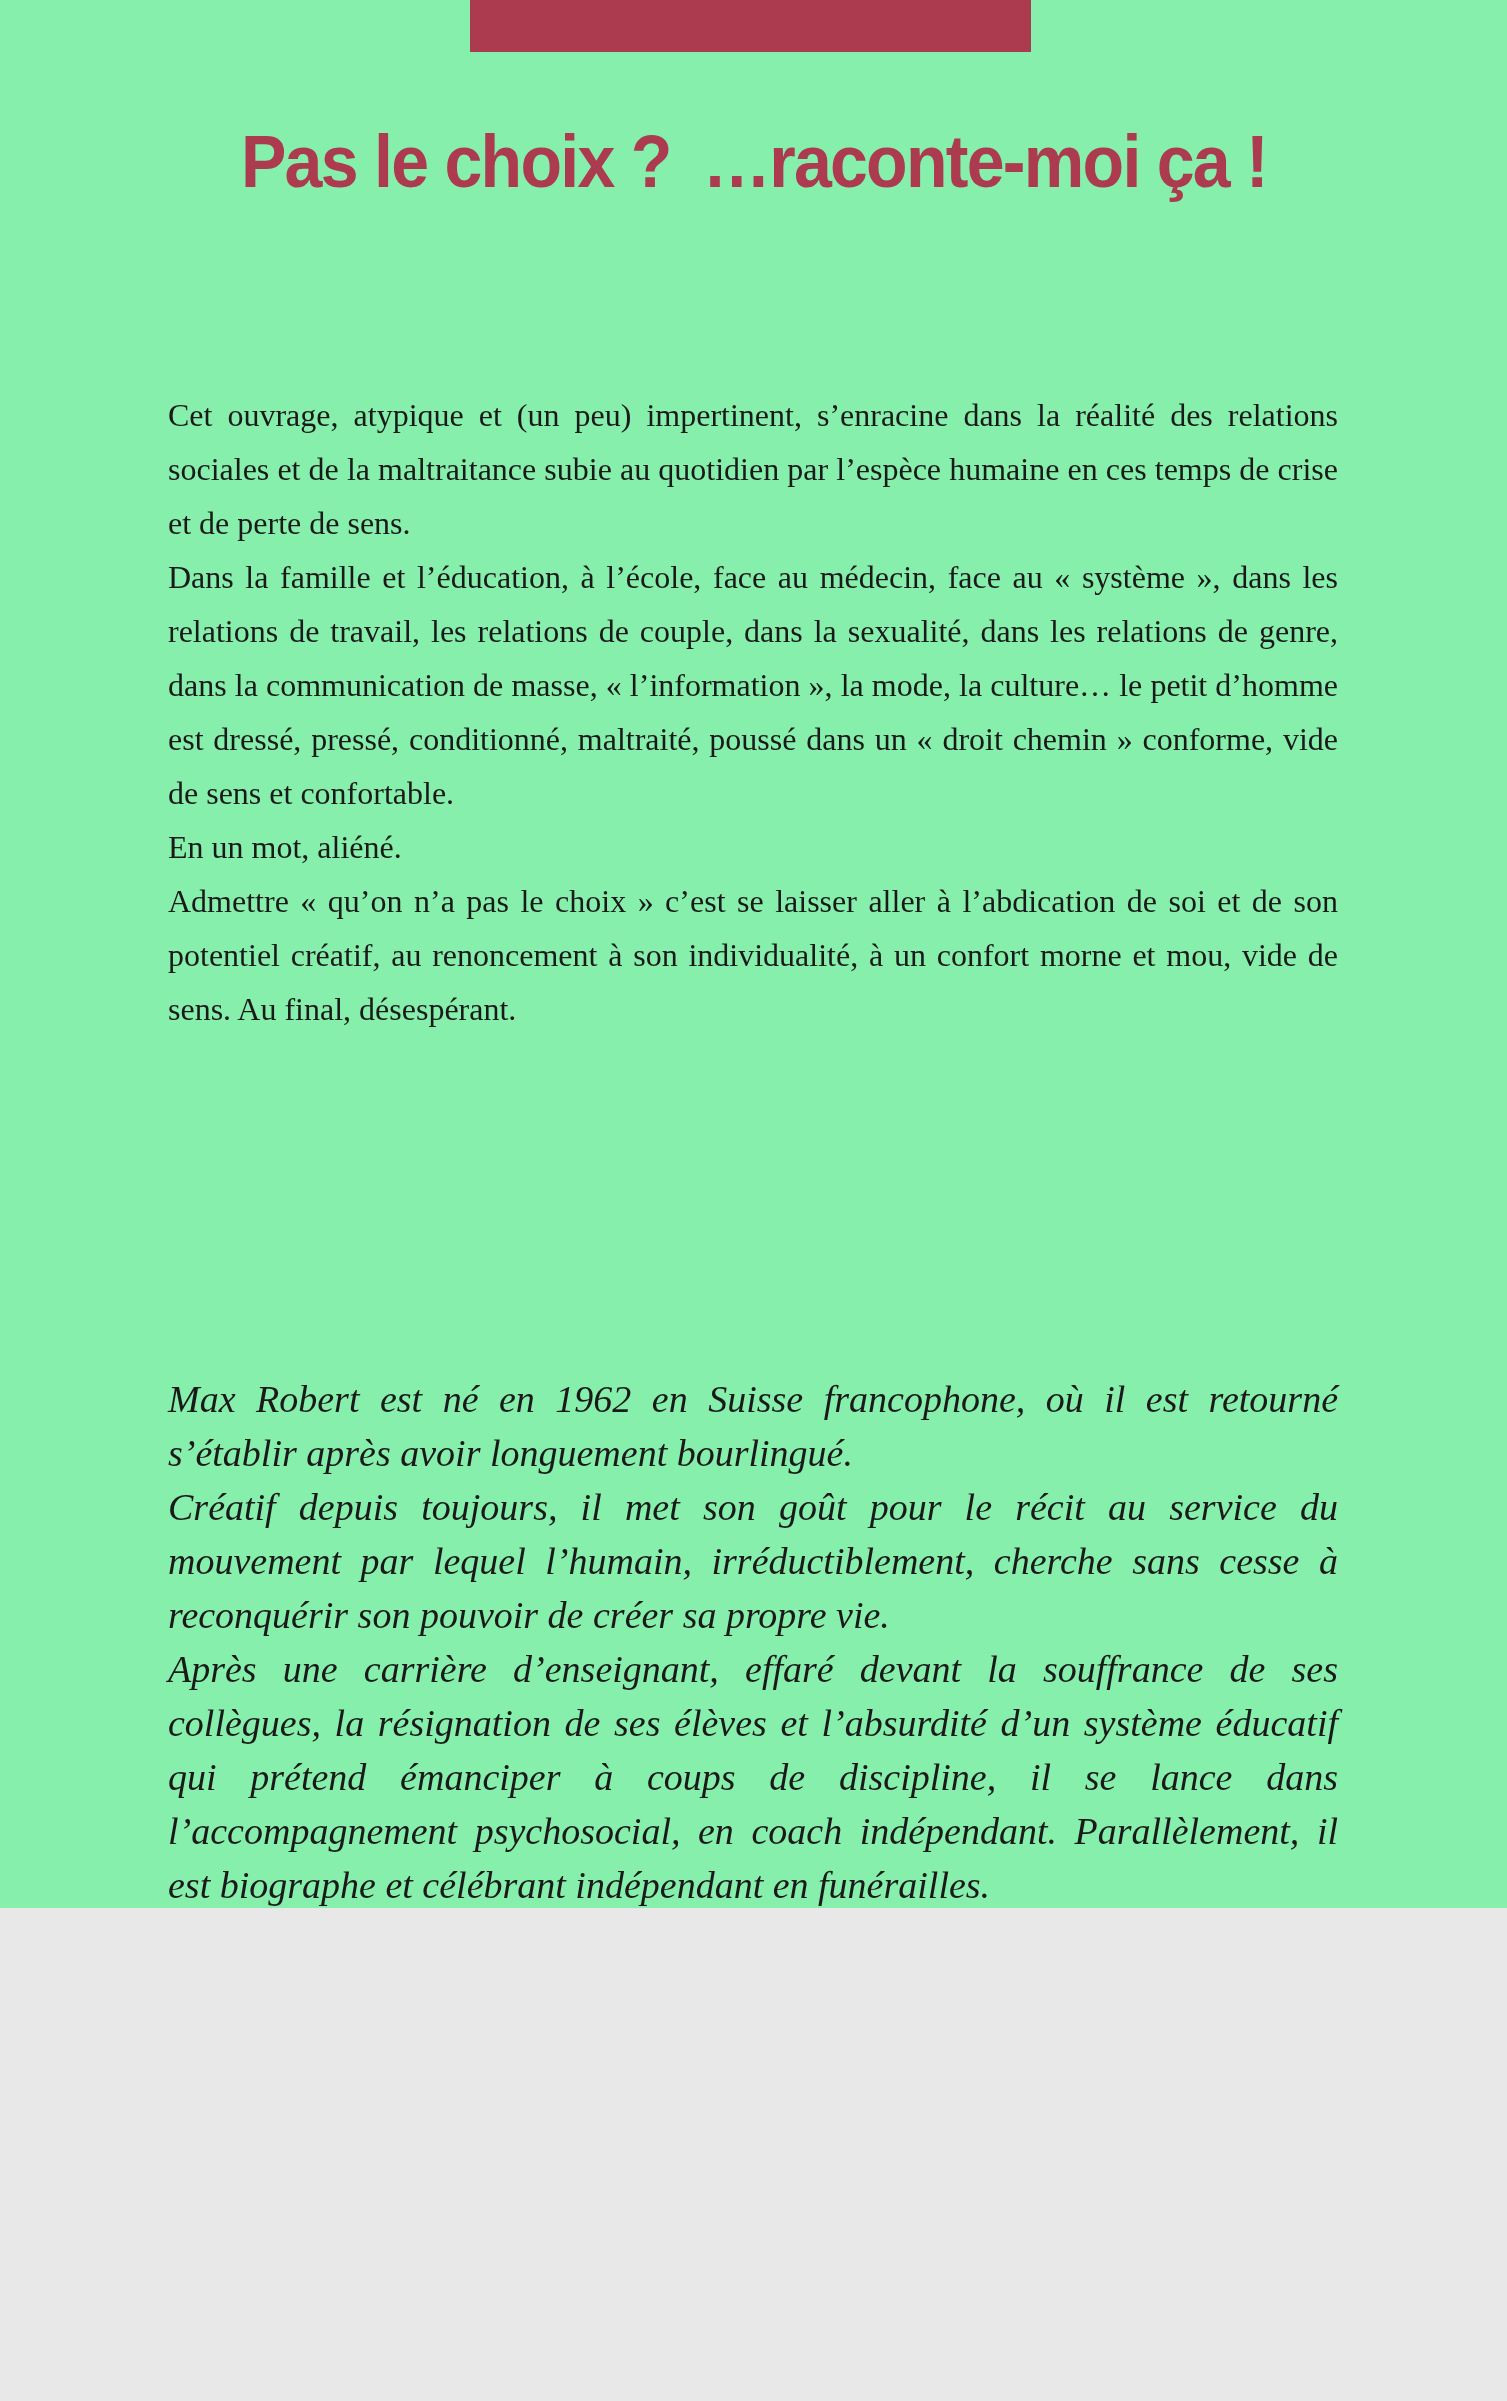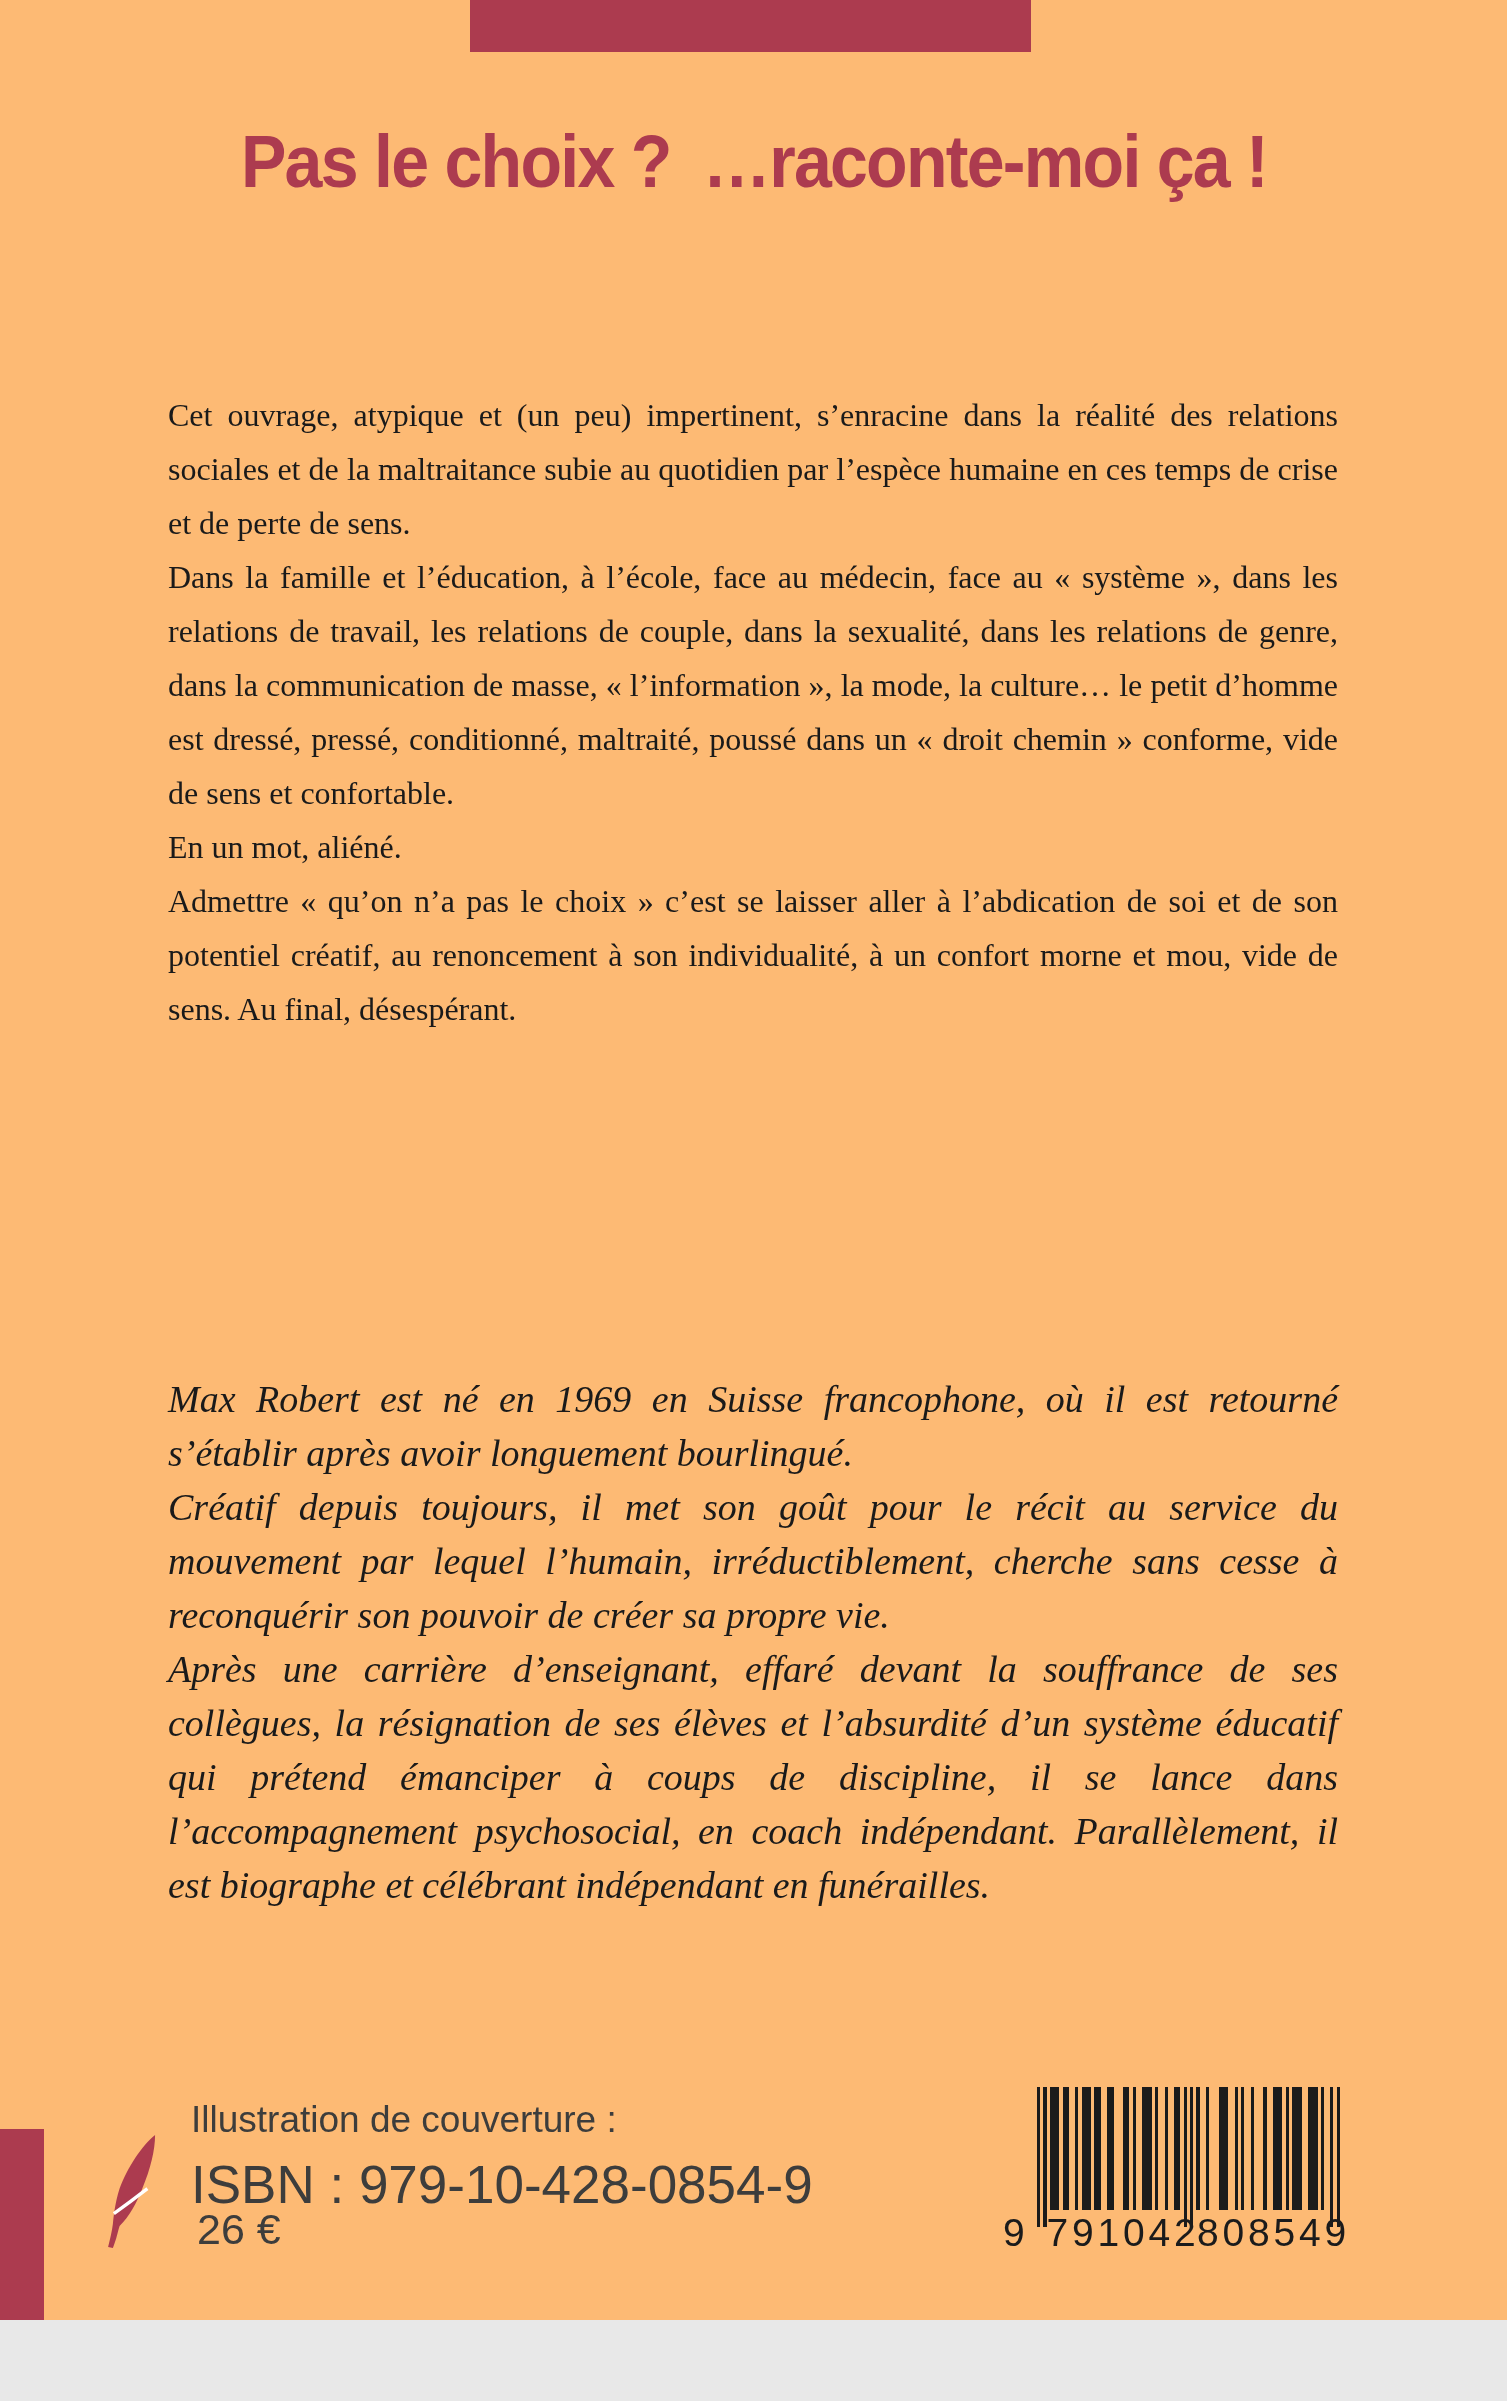--- a/index.html
+++ b/index.html
@@ -1,20 +1,20 @@
 <!DOCTYPE html>
 <html lang="fr" style="font-size:15px"><head>
 <meta charset="utf-8">
 <style>
   html,body{margin:0;padding:0;background:#e8e8e8;}
   .page{
     position:relative;
-    width:1508px;height:2320px;
+    width:1508px;height:1908px;
     margin:0 auto;
-    background:#fdba74;
+    background:#86efac;
     overflow:hidden;
     font-family:"Liberation Serif","DejaVu Serif",serif;
   }
   
   .top-block{
     position:absolute;left:470px;top:0;width:561px;height:52px;
     background:#AC3B4F;
   }
   
   .title{
@@ -100,21 +100,21 @@
   <h1 class="title">Pas le choix&nbsp;? …raconte-moi ça&nbsp;!</h1>
 
   <div class="synopsis">
     <p>Cet ouvrage, atypique et (un peu) impertinent, s’enracine dans la réalité des relations sociales et de la maltraitance subie au quotidien par l’espèce humaine en ces temps de crise et de perte de sens.</p>
     <p>Dans la famille et l’éducation, à l’école, face au médecin, face au «&nbsp;système&nbsp;», dans les relations de travail, les relations de couple, dans la sexualité, dans les relations de genre, dans la communication de masse, «&nbsp;l’information&nbsp;», la mode, la culture… le petit d’homme est dressé, pressé, conditionné, maltraité, poussé dans un «&nbsp;droit chemin&nbsp;» conforme, vide de sens et confortable.</p>
     <p>En un mot, aliéné.</p>
     <p>Admettre «&nbsp;qu’on n’a pas le choix&nbsp;» c’est se laisser aller à l’abdication de soi et de son potentiel créatif, au renoncement à son individualité, à un confort morne et mou, vide de sens. Au final, désespérant.</p>
   </div>
 
   <div class="bio">
-    <p>Max Robert est né en 1969 en Suisse francophone, où il est retourné s’établir après avoir longuement bourlingué.</p>
+    <p>Max Robert est né en 1962 en Suisse francophone, où il est retourné s’établir après avoir longuement bourlingué.</p>
     <p>Créatif depuis toujours, il met son goût pour le récit au service du mouvement par lequel l’humain, irréductiblement, cherche sans cesse à reconquérir son pouvoir de créer sa propre vie.</p>
     <p>Après une carrière d’enseignant, effaré devant la souffrance de ses collègues, la résignation de ses élèves et l’absurdité d’un système éducatif qui prétend émanciper à coups de discipline, il se lance dans l’accompagnement psychosocial, en coach indépendant. Parallèlement, il est biographe et célébrant indépendant en funérailles.</p>
   </div>
 
   <div class="left-red-bar"></div>
 
   <svg class="feather" viewBox="0 0 55 122" xmlns="http://www.w3.org/2000/svg">
     <path d="M50 2
              C 37 12, 21 36, 13 58
              C 8 74, 7 86, 6 95

